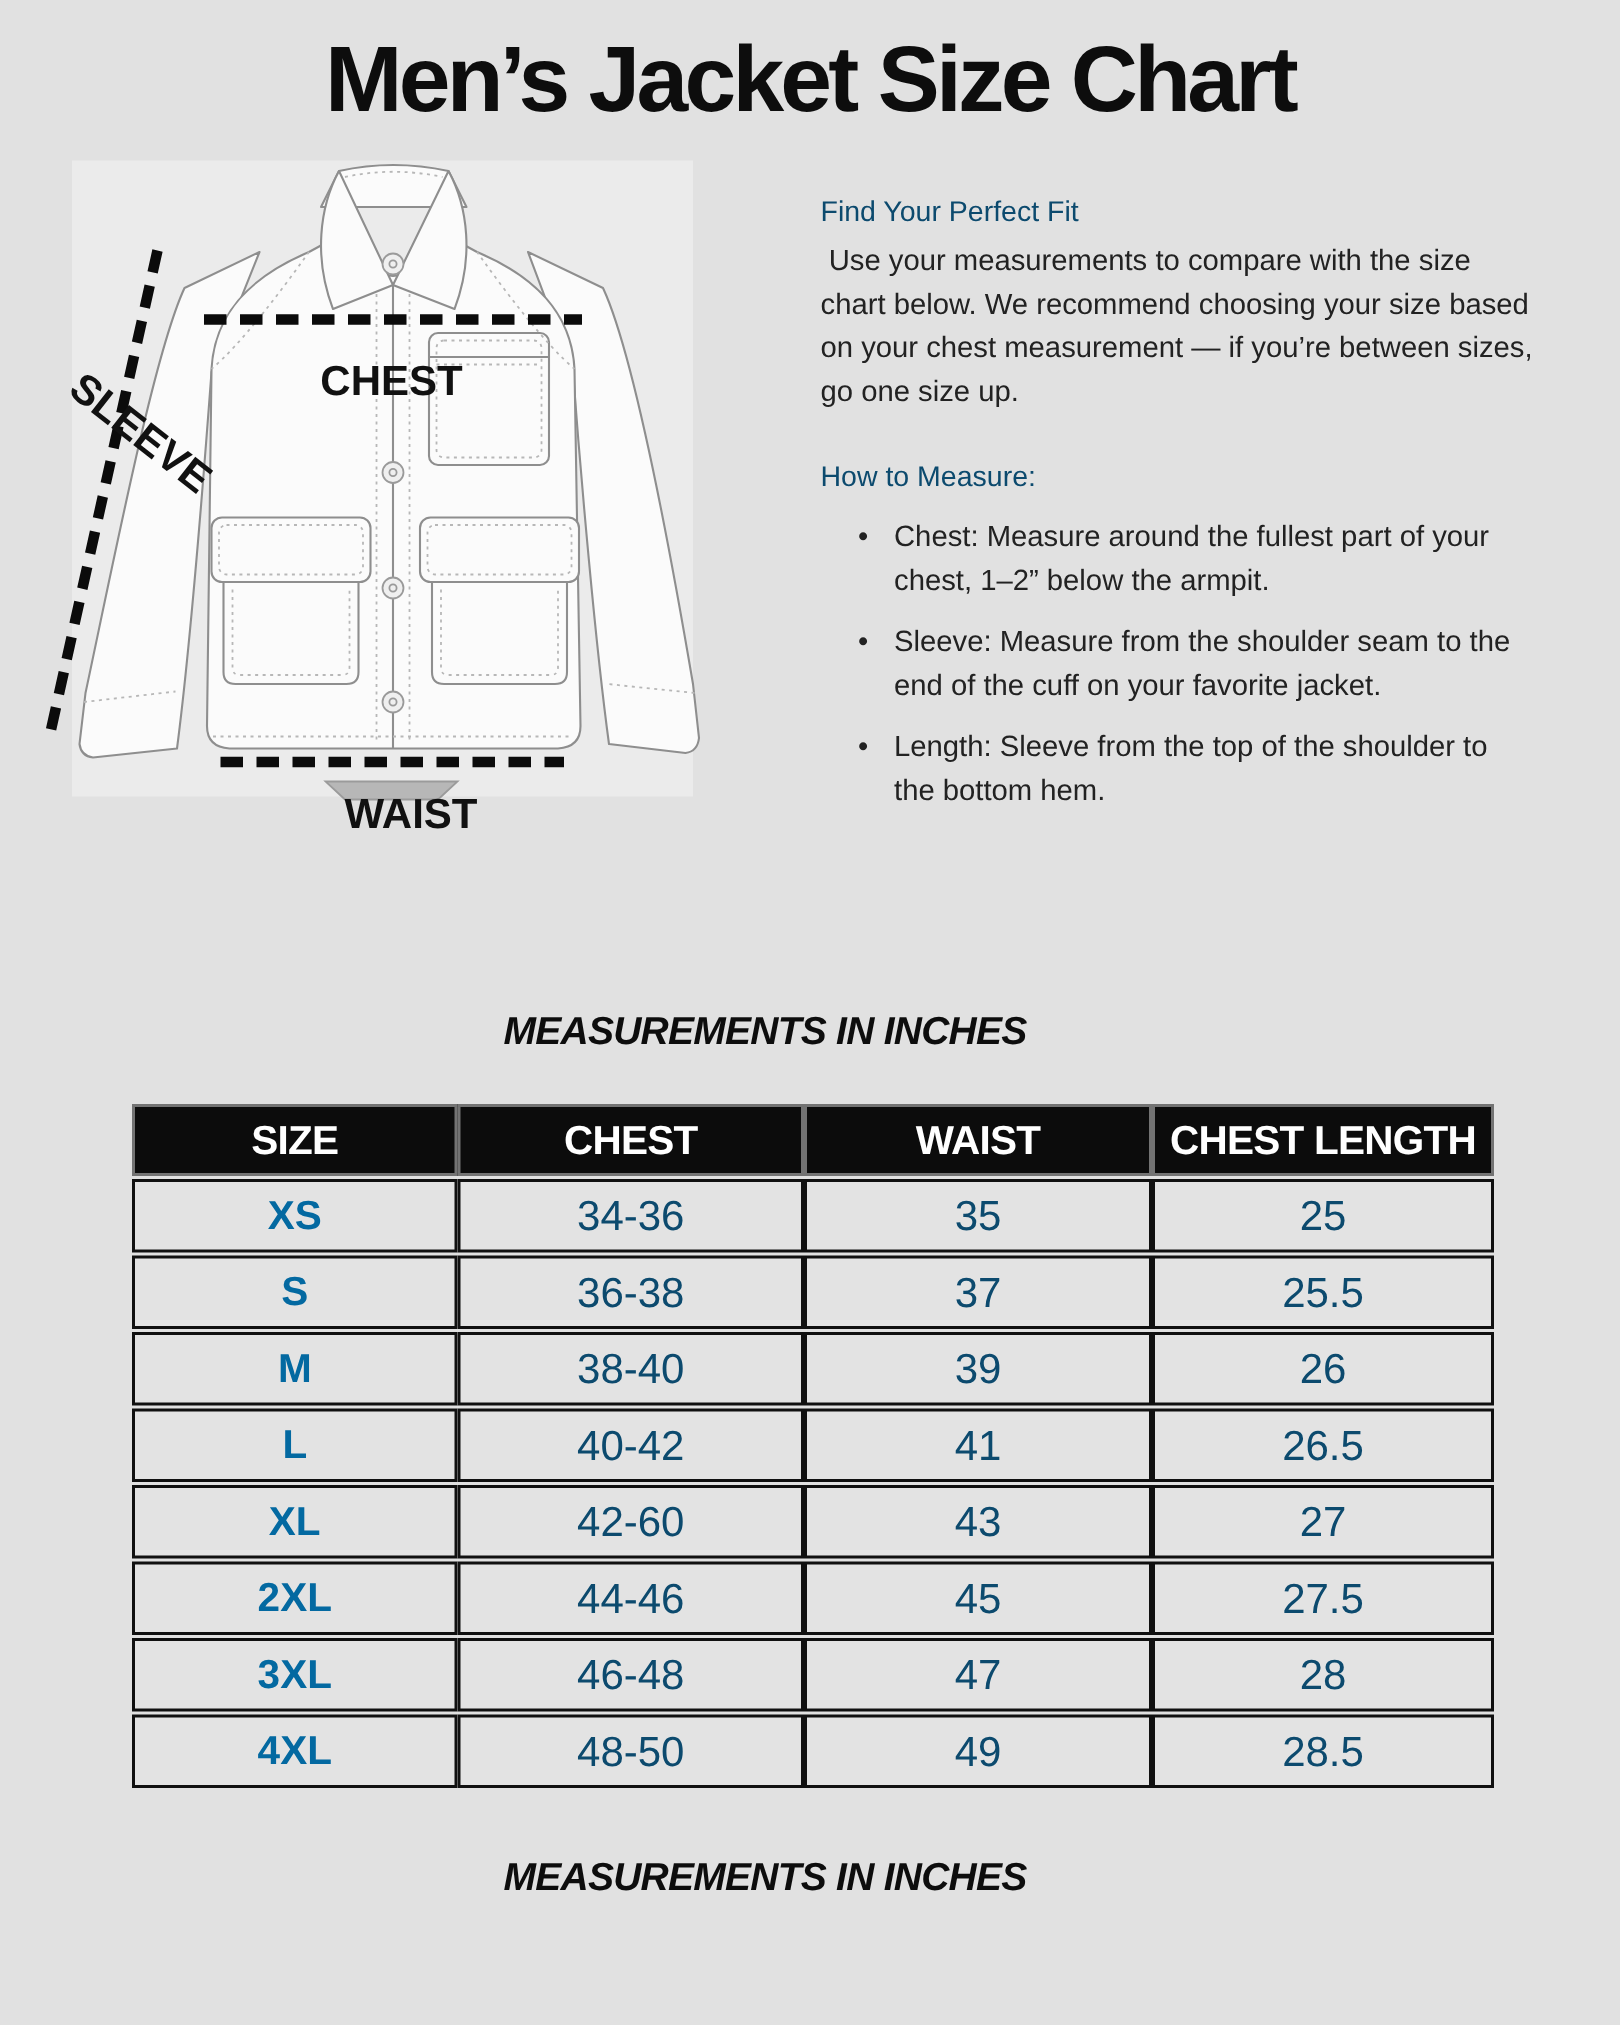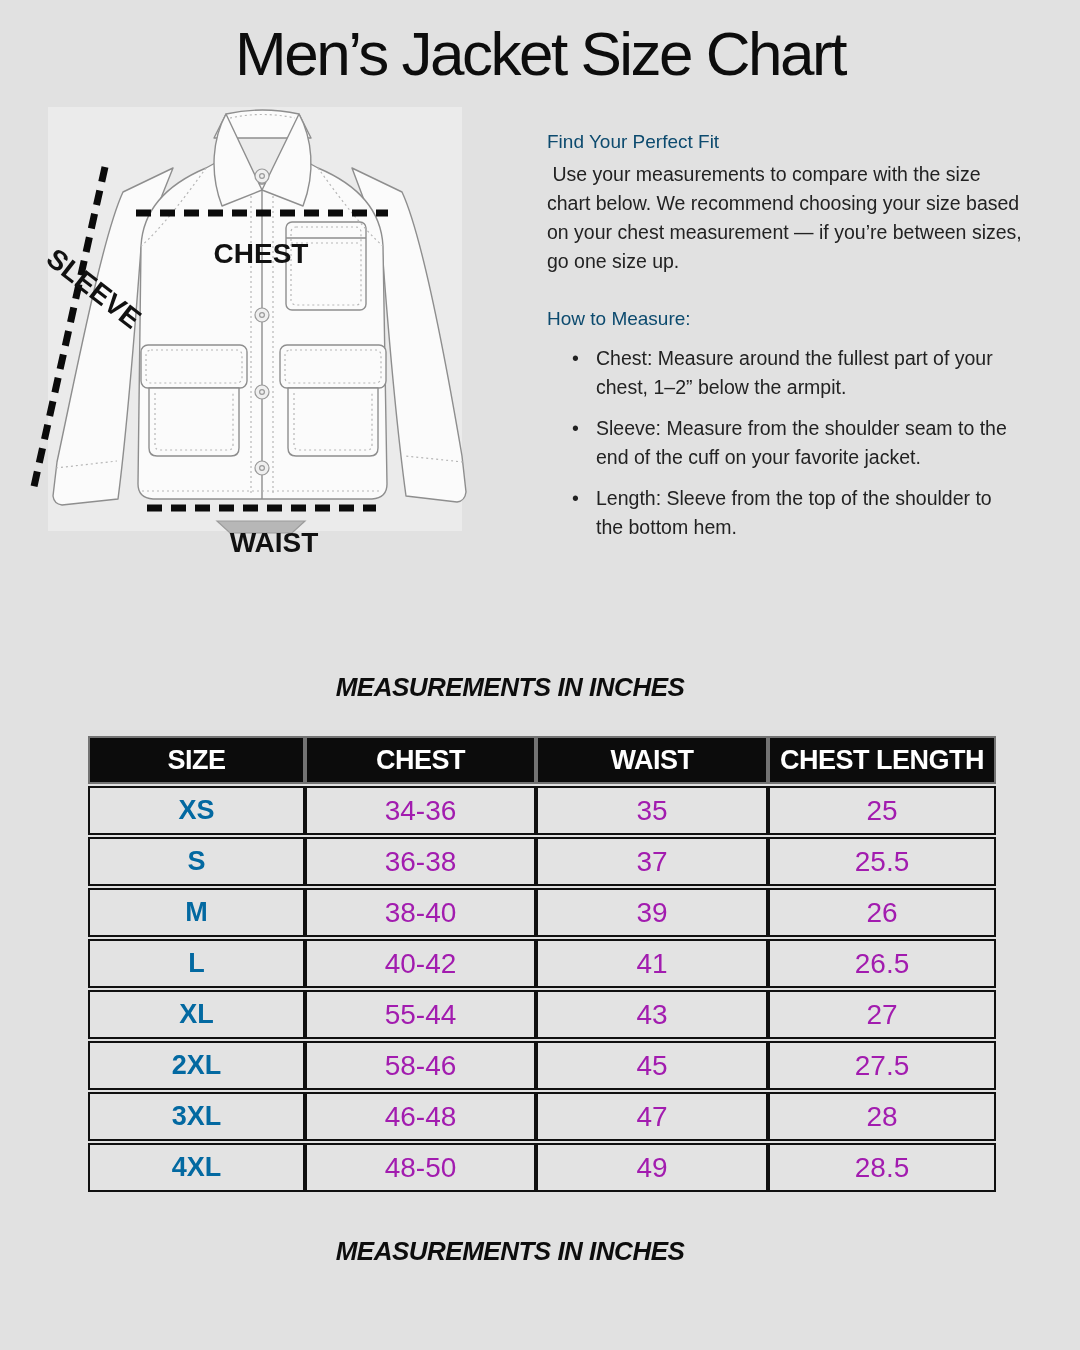--- a/index.html
+++ b/index.html
@@ -9,21 +9,21 @@
     font-family:"Liberation Sans", sans-serif;
     color:#111;
     position:relative;
     overflow:hidden;
   }
   .abs{position:absolute;}
   
   .page-title{
     top:18px;left:0;width:1080px;
     text-align:center;
-    font-size:62px;font-weight:normal;
+    font-size:62px;font-weight:bold;
     letter-spacing:-2.5px;
     color:#0d0d0d;
   }
   
   .illustration{left:10px;top:100px;width:470px;height:470px;}
   
   .intro-col{
     left:547px;top:128px;width:478px;
     font-size:19.5px;line-height:29px;color:#222;
   }
@@ -64,21 +64,21 @@
     background:#0c0c0c;color:#ffffff;
     border:2px solid #737373;
     font-size:27px;font-weight:bold;letter-spacing:-0.5px;
     height:44px;text-align:center;padding:0;
   }
   table.size-table td{
     background:#e3e3e3;
     border:2px solid #101010;
     font-size:28px;font-weight:normal;
     height:45px;text-align:center;padding:0;
-    color:#a21caf;
+    color:#0c4a6e;
   }
   table.size-table td.size-col{font-weight:bold;font-size:27px;color:#0369a1;}
 </style>
 </head>
 <body>
 
 <div class="abs page-title">Men’s Jacket Size Chart</div>
 
 <div class="abs illustration">
   <svg width="470" height="470" viewBox="0 0 470 470" xmlns="http://www.w3.org/2000/svg">
@@ -201,27 +201,27 @@
         <td>26</td>
       </tr>
       <tr>
         <td class="size-col">L</td>
         <td>40-42</td>
         <td>41</td>
         <td>26.5</td>
       </tr>
       <tr>
         <td class="size-col">XL</td>
-        <td>55-44</td>
+        <td>42-60</td>
         <td>43</td>
         <td>27</td>
       </tr>
       <tr>
         <td class="size-col">2XL</td>
-        <td>58-46</td>
+        <td>44-46</td>
         <td>45</td>
         <td>27.5</td>
       </tr>
       <tr>
         <td class="size-col">3XL</td>
         <td>46-48</td>
         <td>47</td>
         <td>28</td>
       </tr>
       <tr>

